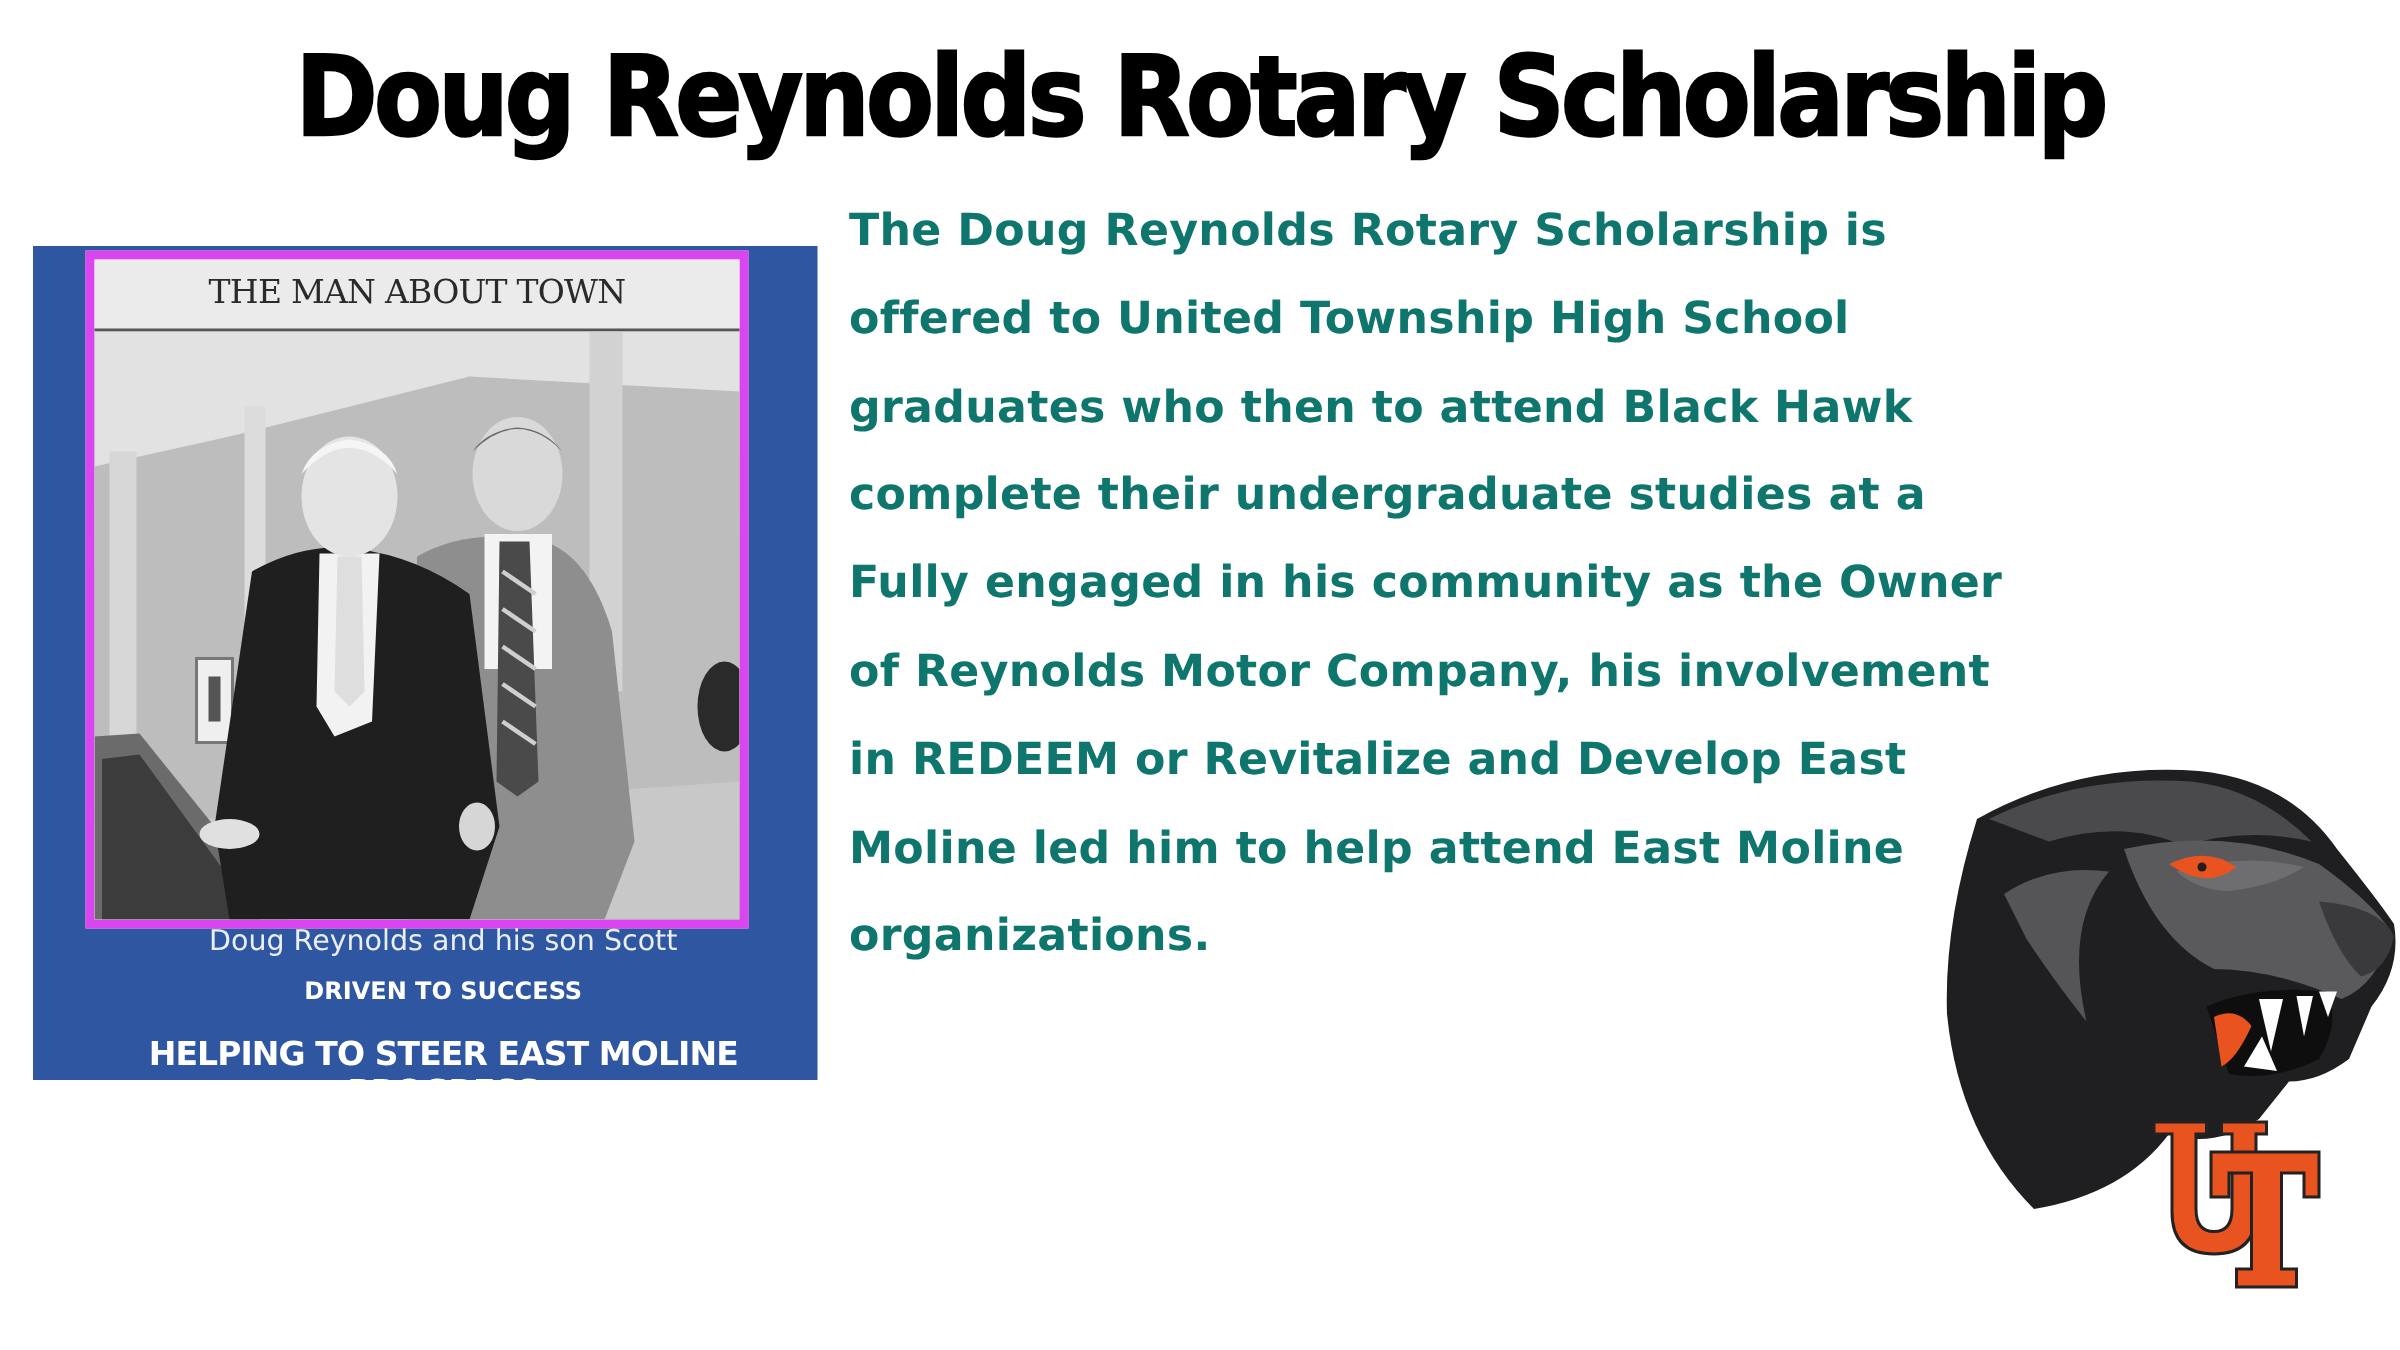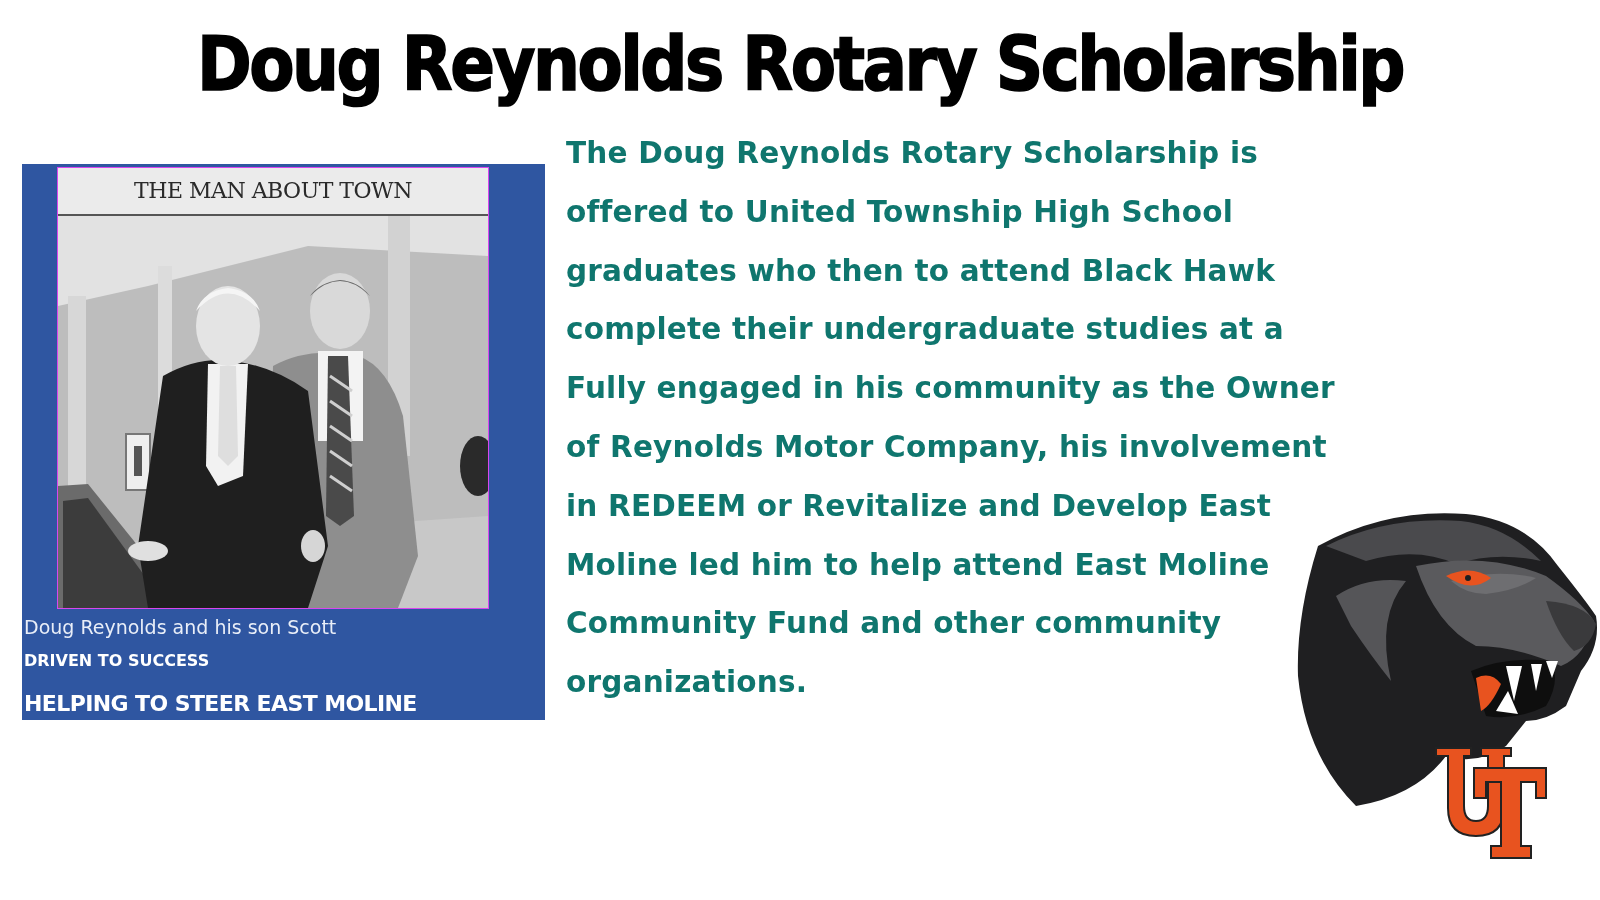--- a/index.html
+++ b/index.html
@@ -13,31 +13,31 @@
       letter-spacing: -2.5px; color: #000; transform: scaleY(1.12); transform-origin: top center;
       -webkit-text-stroke: 1.5px #000;
     }
     .panel {
       position: absolute; left: 22px; top: 164px; width: 523px; height: 556px;
       background: #2f56a1;
     }
     .clipping {
       position: absolute; left: 35px; top: 3px; width: 430px; height: 440px;
       background: #d9d9d9;
-      border: 1px solid #d946ef;
+      border: 6px solid #d946ef;
     }
     .clip-header {
       height: 46px; background: #ebebeb; border-bottom: 2px solid #555;
       text-align: center; font-family: "DejaVu Serif", serif; font-size: 22px; color: #2a2a2a;
       line-height: 46px; letter-spacing: -0.5px;
     }
     .photo { position: relative; width: 100%; height: 392px; overflow: hidden;
       background: linear-gradient(180deg, #c9c9c9 0%, #b8b8b8 40%, #a9a9a9 100%); }
     .caption {
-      position: absolute; left: 2px; width: 523px; text-align: left; color: #ffffff;
+      position: absolute; left: 12px; width: 523px; text-align: center; color: #ffffff;
     }
     .cap1 { top: 452px; font-size: 19px; font-weight: 400; color: #e9eef8; }
     .cap2 { top: 487px; font-size: 16px; font-weight: 700; }
     .cap3 { top: 527px; font-size: 22px; font-weight: 700; letter-spacing: -0.6px; }
     .body-text {
       position: absolute; left: 566px; top: 124px; width: 730px;
       font-family: "DejaVu Sans", sans-serif; font-size: 29.5px; line-height: 58.8px;
       color: #0f766e; letter-spacing: 0.2px; font-weight: 700;
     }
     .body-text .line { white-space: nowrap; display: block; }
@@ -99,21 +99,20 @@
 
 <div class="body-text">
   <span class="line">The Doug Reynolds Rotary Scholarship is</span>
   <span class="line">offered to United Township High School</span>
   <span class="line">graduates who then to attend Black Hawk</span>
   <span class="line">complete their undergraduate studies at a</span>
   <span class="line">Fully engaged in his community as the Owner</span>
   <span class="line">of Reynolds Motor Company, his involvement</span>
   <span class="line">in REDEEM or Revitalize and Develop East</span>
   <span class="line">Moline led him to help attend East Moline</span>
-  <span class="line">Community Fund and other community</span>
   <span class="line">organizations.</span>
 </div>
 
 <div class="mascot">
   <svg width="304" height="370" viewBox="0 0 304 370" xmlns="http://www.w3.org/2000/svg">
 
     <path d="M22,40 Q90,2 170,8 Q230,14 262,60 Q290,95 300,110 Q305,140 285,165 L270,200 Q250,215 230,215 L210,240 Q180,260 150,250 Q120,290 60,300 Q10,250 2,170 Q0,110 22,40 Z" fill="#1f1f21"></path>
 
     <path d="M30,40 Q90,10 165,15 Q210,20 245,55 Q200,45 160,58 Q120,40 70,55 Z" fill="#4a4a4d"></path>
 

